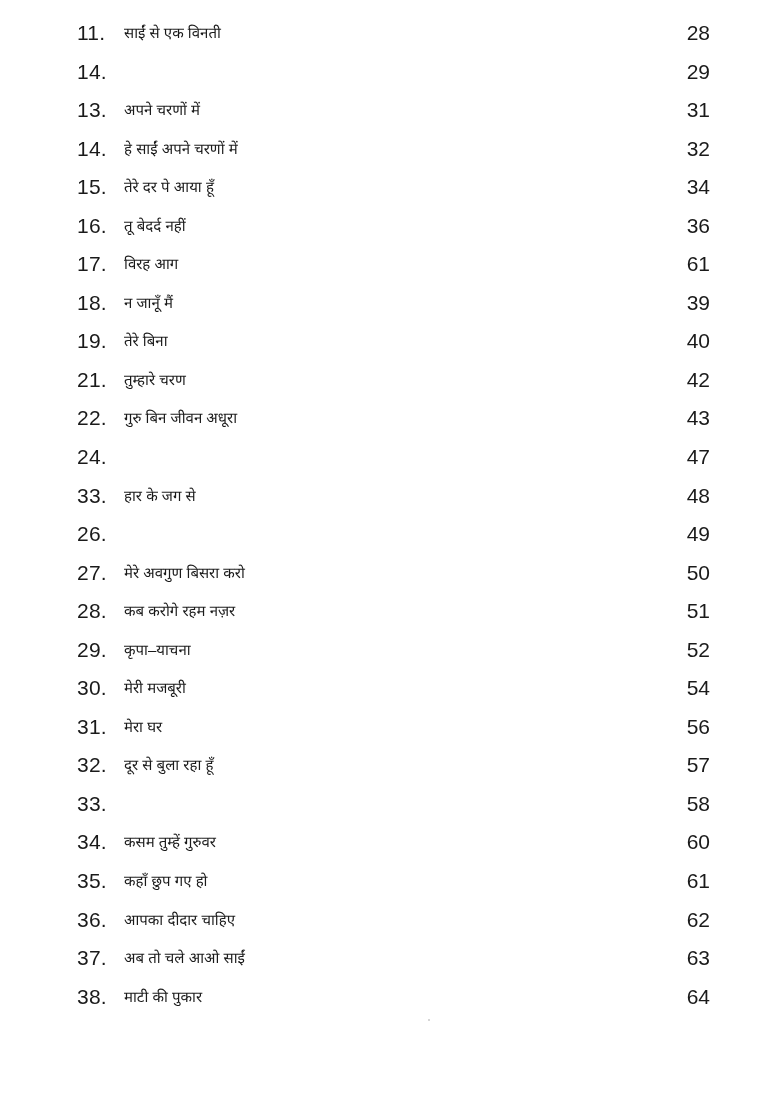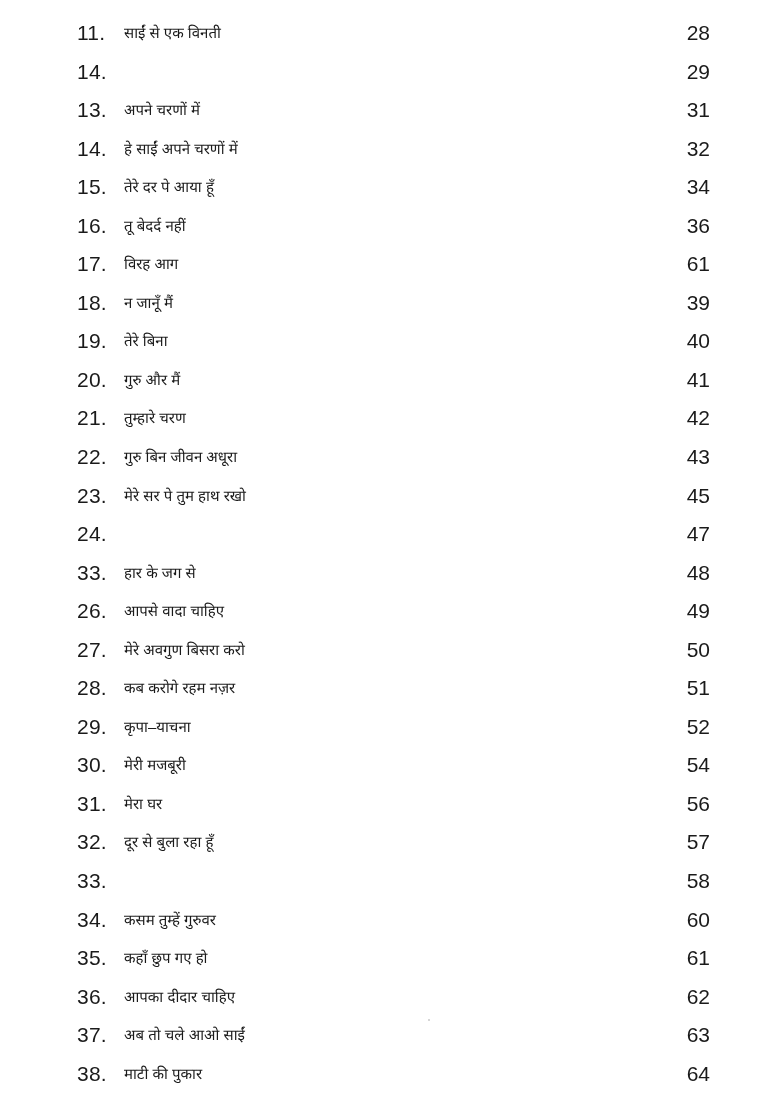--- a/index.html
+++ b/index.html
@@ -100,51 +100,40 @@
       <span class="toc-num">18.</span>
       <span class="toc-title">न जानूँ मैं</span>
       <span class="toc-page">39</span>
     </div>
   <div class="toc-row">
       <span class="toc-num">19.</span>
       <span class="toc-title">तेरे बिना</span>
       <span class="toc-page">40</span>
     </div>
   <div class="toc-row">
-      <span class="toc-num">20.</span>
-      <span class="toc-title">गुरु और मैं</span>
-      <span class="toc-page">41</span>
-    </div>
-  <div class="toc-row">
       <span class="toc-num">21.</span>
       <span class="toc-title">तुम्हारे चरण</span>
       <span class="toc-page">42</span>
     </div>
   <div class="toc-row">
       <span class="toc-num">22.</span>
       <span class="toc-title">गुरु बिन जीवन अधूरा</span>
       <span class="toc-page">43</span>
-    </div>
-  <div class="toc-row">
-      <span class="toc-num">23.</span>
-      <span class="toc-title">मेरे सर पे तुम हाथ रखो</span>
-      <span class="toc-page">45</span>
     </div>
   <div class="toc-row">
       <span class="toc-num">24.</span>
       <span class="toc-page">47</span>
     </div>
   <div class="toc-row">
       <span class="toc-num">33.</span>
       <span class="toc-title">हार के जग से</span>
       <span class="toc-page">48</span>
     </div>
   <div class="toc-row">
       <span class="toc-num">26.</span>
-      <span class="toc-title">आपसे वादा चाहिए</span>
       <span class="toc-page">49</span>
     </div>
   <div class="toc-row">
       <span class="toc-num">27.</span>
       <span class="toc-title">मेरे अवगुण बिसरा करो</span>
       <span class="toc-page">50</span>
     </div>
   <div class="toc-row">
       <span class="toc-num">28.</span>
       <span class="toc-title">कब करोगे रहम नज़र</span>

